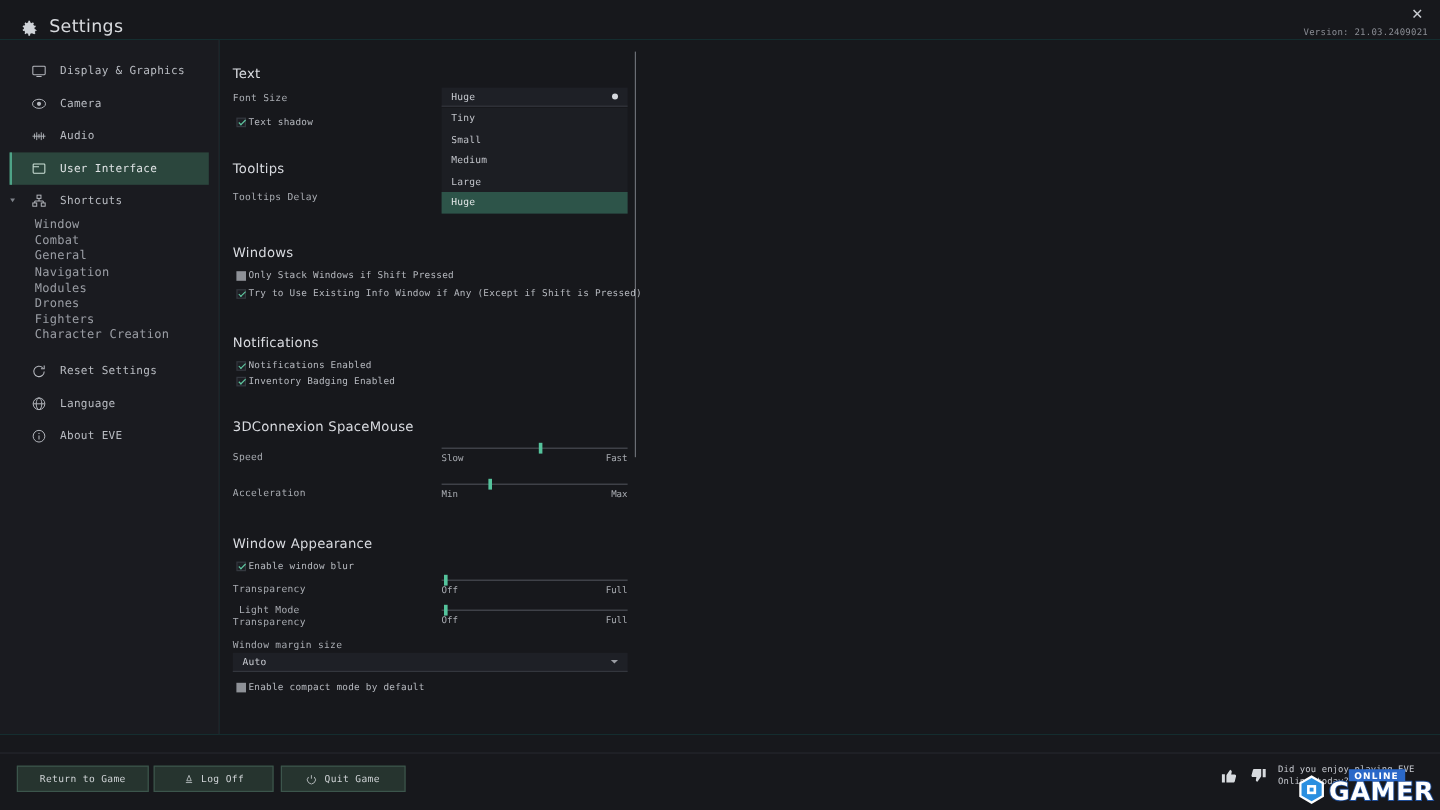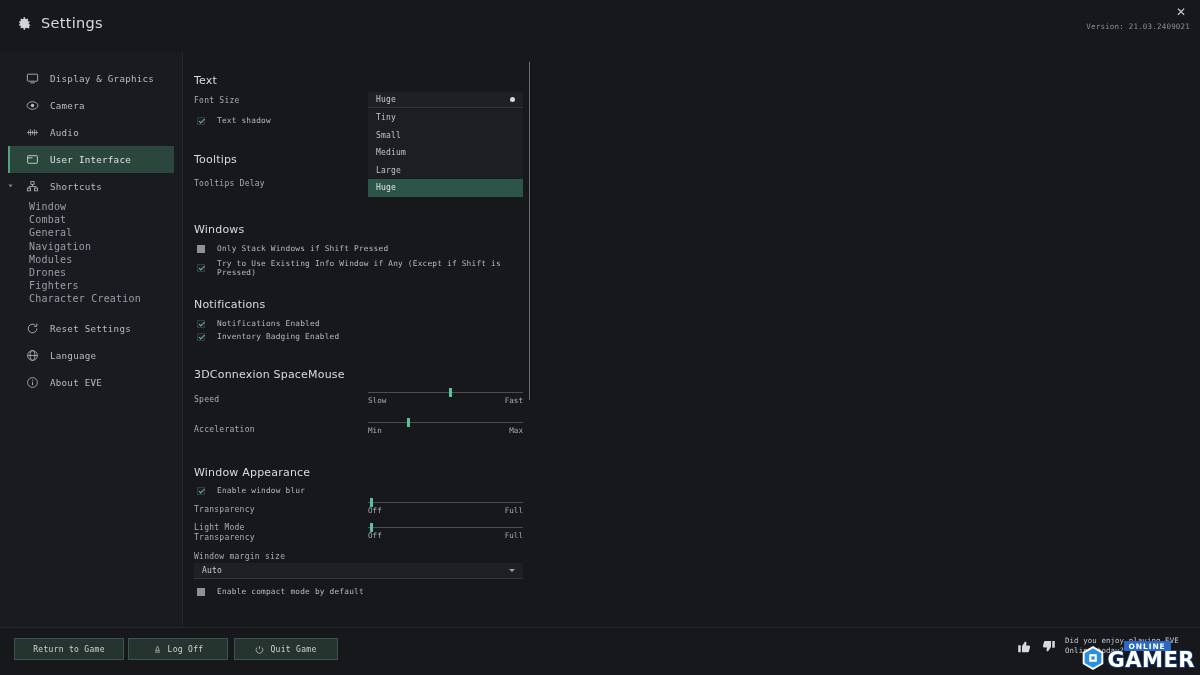--- a/index.html
+++ b/index.html
@@ -31,22 +31,23 @@
     text-align: center; line-height: 16px; cursor: pointer;
     font-family: "DejaVu Sans", sans-serif;
   }
   #version {
     position: absolute; right: 10px; top: 22px;
     font-size: 7.5px; color: #8a8d94; letter-spacing: .2px;
   }
 
   
   #body-area {
-    position: absolute; left: 0; top: 52px; width: 1200px; height: 579px;
+    position: absolute; left: 0; top: 33px; width: 1200px; height: 579px;
     background: #0f766e;
+    text-align: center;
   }
   #sidebar {
     position: absolute; left: 0; top: 0; width: 183px; height: 579px;
     background: #1a1b20; border-right: 1px solid #24262c;
   }
   #content {
     position: absolute; left: 183px; top: 0; width: 1017px; height: 579px;
     background: #17181c; overflow: hidden;
   }
 
@@ -83,21 +84,21 @@
 
   
   #panel { position: absolute; left: 11px; top: 0; width: 345px; }
   .sec-title {
     font-family: "DejaVu Sans", "Liberation Sans", sans-serif;
     color: #d9dbe0; font-size: 11px; letter-spacing: .2px;
   }
   .row-label { color: #a9acb2; font-size: 8px; letter-spacing: .25px; }
 
   
-  .cb-row { display: flex; align-items: center; gap: 12px; cursor: pointer; }
+  .cb-row { display: flex; align-items: center; gap: 2px; cursor: pointer; }
   .cb {
     width: 8px; height: 8px; flex: none; position: relative;
     background: #8e9197; border: 0;
   }
   .cb.on { background: #1d1f24; border: 1px solid #34383f; }
   .cb.on::after {
     content: ""; position: absolute; left: 1.1px; top: 1.3px;
     width: 4.6px; height: 2.3px;
     border-left: 1.3px solid #5fc6a0; border-bottom: 1.3px solid #5fc6a0;
     transform: rotate(-45deg);

